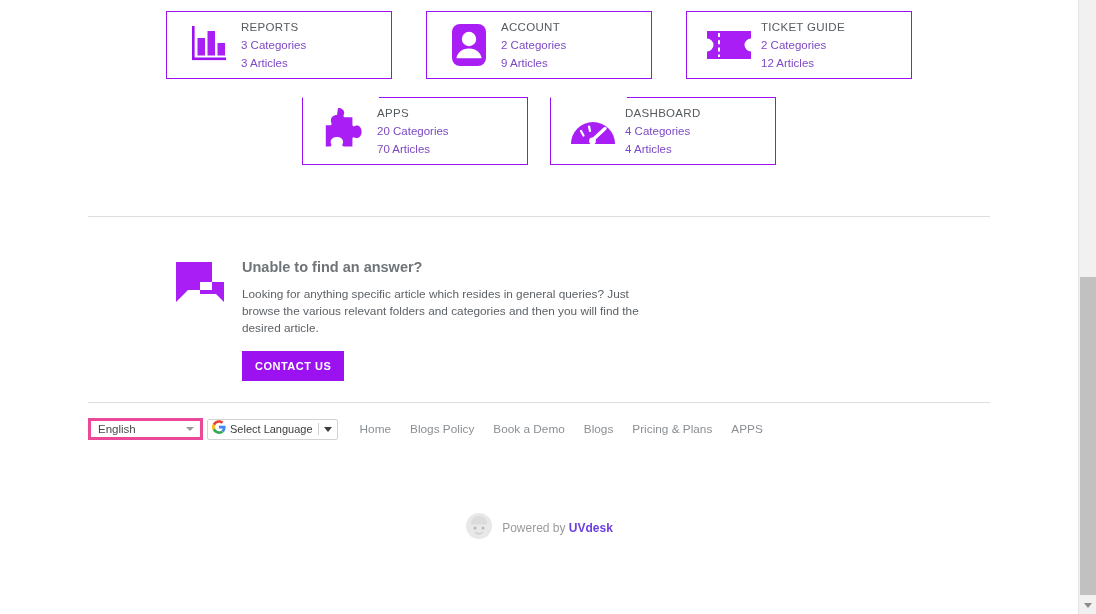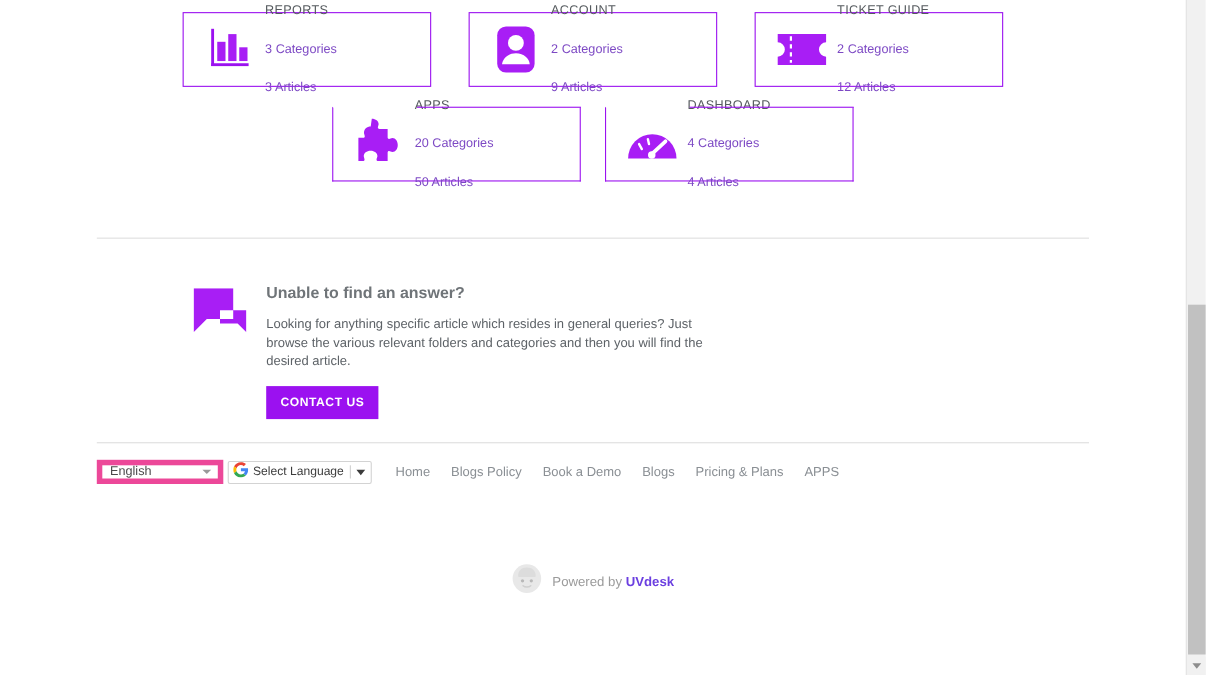--- a/index.html
+++ b/index.html
@@ -23,21 +23,21 @@
     background:#fff;
     display:flex;align-items:center;
     padding:0 8px 0 14px;
   }
   .cat-card.shift-border{position:relative;border-top-color:transparent;}
   .cat-card.shift-border::before{
     content:"";position:absolute;left:76px;right:-1px;top:-1px;height:1px;background:#9b11f0;
   }
 
   .cat-icon{width:56px;flex:0 0 56px;display:flex;align-items:center;justify-content:center;}
-  .cat-text{display:flex;flex-direction:column;justify-content:center;padding-left:4px;gap:17px;}
+  .cat-text{display:flex;flex-direction:column;justify-content:center;padding-left:4px;}
   .cat-title{
     font-size:11.5px;color:#555a5e;letter-spacing:.3px;line-height:18px;
   }
   .cat-count{
     font-size:11.5px;color:#7d49c4;line-height:18px;
   }
 
   
   .divider{
     position:absolute;left:88px;width:902px;height:1px;background:#dedede;
@@ -64,21 +64,21 @@
     padding:9px 13px;cursor:pointer;
     font-family:"Liberation Sans", sans-serif;
   }
 
   
   .footer{position:absolute;left:88px;top:418px;width:902px;height:24px;}
   .footer-left{position:absolute;left:0;top:0;display:flex;align-items:center;}
 
   .lang-select{
     box-sizing:border-box;
-    width:115px;height:22px;border:5px solid #ec4899;background:#fff;
+    width:115px;height:22px;border:3px solid #ec4899;background:#fff;
     display:flex;align-items:center;justify-content:space-between;
     padding:0 6px 0 7px;font-size:11.5px;color:#4a4a4a;cursor:pointer;
   }
   .caret-dn{
     width:0;height:0;border-left:4px solid transparent;border-right:4px solid transparent;
     border-top:4px solid #9a9a9a;
   }
 
   .gt-widget{
     box-sizing:border-box;height:21px;margin-left:4px;
@@ -187,21 +187,21 @@
 
       <div class="cat-card shift-border">
         <div class="cat-icon">
           <svg width="48" height="48" viewBox="0 0 48 48">
             <path d="M18 5c3.6 0 6.2 2.1 6.2 4.8 0 1.3-.7 2.2-.7 3.1 0 .8.6 1.3 1.5 1.3h7.4v7.6c0 .9.5 1.5 1.3 1.5.9 0 1.8-.8 3.1-.8 2.7 0 4.8 2.7 4.8 6.3s-2.1 6.3-4.8 6.3c-1.3 0-2.2-.8-3.1-.8-.8 0-1.3.6-1.3 1.5v7.6h-8.6c-.9 0-1.5-.5-1.5-1.4 0-.9.8-1.8.8-3.1 0-2.7-2.6-4.8-6.2-4.8s-6.2 2.1-6.2 4.8c0 1.3.7 2.2.7 3.1 0 .9-.6 1.4-1.4 1.4H5.8V22.3h4.4c.9 0 1.4-.6 1.4-1.5 0-.9-.7-1.8-.7-3.1C10.9 14 13.5 11.9 17 11.9" fill="#a81ef5" transform="translate(-1,-4)"></path>
           </svg>
         </div>
         <div class="cat-text">
           <span class="cat-title">APPS</span>
           <span class="cat-count">20 Categories</span>
-          <span class="cat-count">50 Articles</span>
+          <span class="cat-count">70 Articles</span>
         </div>
       </div>
 
       <div class="cat-card shift-border">
         <div class="cat-icon">
           <svg width="50" height="34" viewBox="0 0 50 34">
             <path d="M3 30a22 22 0 0 1 44 0z" fill="#a81ef5"></path>
             <line x1="13" y1="17" x2="15.5" y2="21.5" stroke="#ffffff" stroke-width="2.2" stroke-linecap="round"></line>
             <line x1="21" y1="12.5" x2="22" y2="17" stroke="#ffffff" stroke-width="2.2" stroke-linecap="round"></line>
             <path d="M37 14.5L24 26.5" stroke="#ffffff" stroke-width="3.4" stroke-linecap="round"></path>

